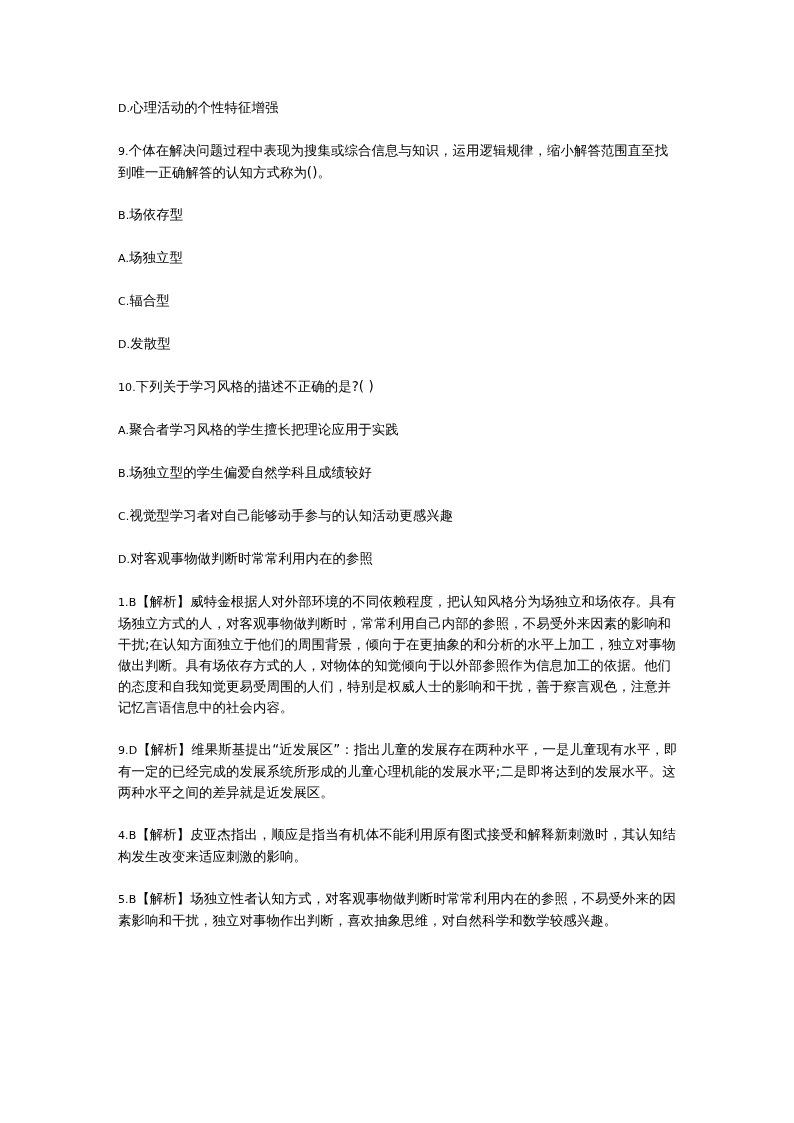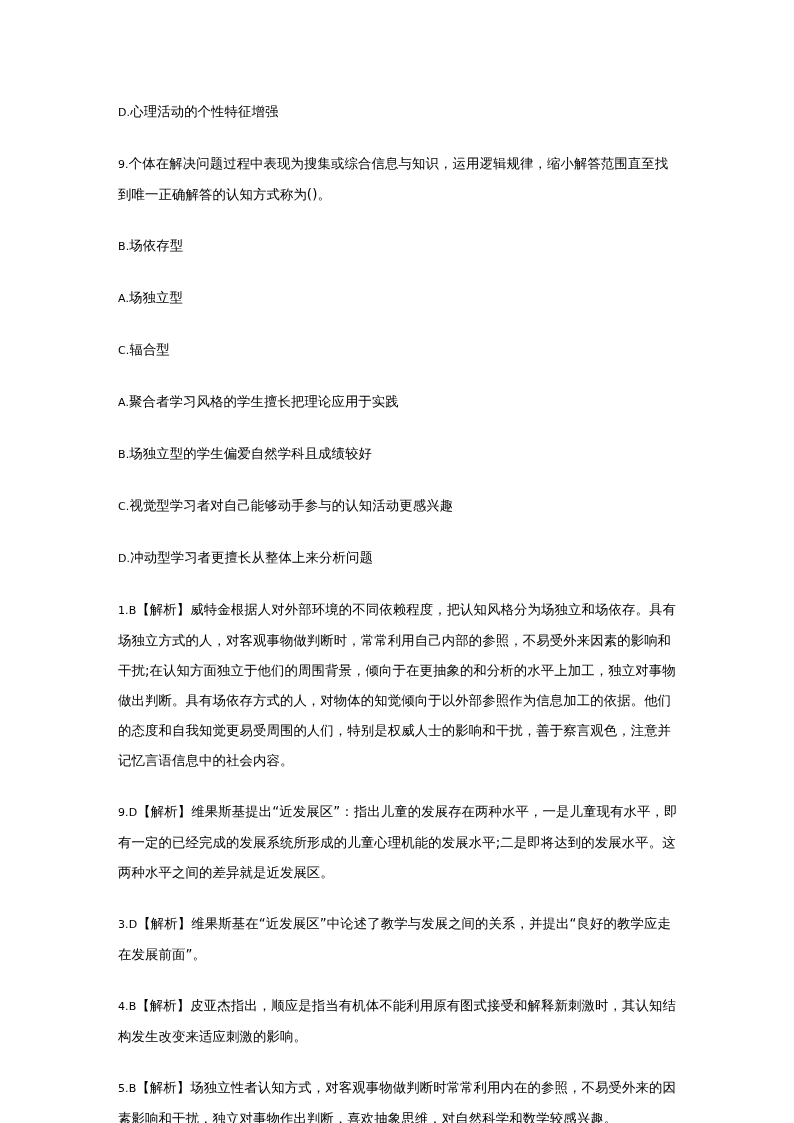--- a/index.html
+++ b/index.html
@@ -1,32 +1,33 @@
 <!DOCTYPE html>
 <html><head>
 <meta charset="utf-8">
 <style>
   html, body { margin: 0; padding: 0; background: #ffffff; }
   body { width: 794px; height: 1123px; position: relative; overflow: hidden;
          font-family: "DejaVu Sans", "Liberation Sans", sans-serif; color: #000; }
   .page { position: absolute; left: 118px; top: 97px; width: 560px; }
-  .p { font-size: 13.4px; line-height: 30px; margin: 0 0 21px 0; letter-spacing: 0.1px; }
+  .p { font-size: 13.4px; line-height: 21px; margin: 0 0 21px 0; letter-spacing: 0.1px; }
   .lbl { font-size: 11px; }
 </style>
 </head>
 <body>
 
 <div class="page">
   <p class="p"><span class="lbl">D.</span><span>心理活动的个性特征增强</span></p>
   <p class="p"><span class="lbl">9.</span><span>个体在解决问题过程中表现为搜集或综合信息与知识，运用逻辑规律，缩小解答范围直至找到唯一正确解答的认知方式称为()。</span></p>
   <p class="p"><span class="lbl">B.</span><span>场依存型</span></p>
   <p class="p"><span class="lbl">A.</span><span>场独立型</span></p>
   <p class="p"><span class="lbl">C.</span><span>辐合型</span></p>
+  <p class="p"><span class="lbl">D.</span><span>发散型</span></p>
+  <p class="p"><span class="lbl">10.</span><span>下列关于学习风格的描述不正确的是?( )</span></p>
   <p class="p"><span class="lbl">A.</span><span>聚合者学习风格的学生擅长把理论应用于实践</span></p>
   <p class="p"><span class="lbl">B.</span><span>场独立型的学生偏爱自然学科且成绩较好</span></p>
   <p class="p"><span class="lbl">C.</span><span>视觉型学习者对自己能够动手参与的认知活动更感兴趣</span></p>
-  <p class="p"><span class="lbl">D.</span><span>冲动型学习者更擅长从整体上来分析问题</span></p>
+  <p class="p"><span class="lbl">D.</span><span>对客观事物做判断时常常利用内在的参照</span></p>
   <p class="p"><span class="lbl">1.B</span><span>【解析】威特金根据人对外部环境的不同依赖程度，把认知风格分为场独立和场依存。具有场独立方式的人，对客观事物做判断时，常常利用自己内部的参照，不易受外来因素的影响和干扰;在认知方面独立于他们的周围背景，倾向于在更抽象的和分析的水平上加工，独立对事物做出判断。具有场依存方式的人，对物体的知觉倾向于以外部参照作为信息加工的依据。他们的态度和自我知觉更易受周围的人们，特别是权威人士的影响和干扰，善于察言观色，注意并记忆言语信息中的社会内容。</span></p>
   <p class="p"><span class="lbl">9.D</span><span>【解析】维果斯基提出“近发展区”：指出儿童的发展存在两种水平，一是儿童现有水平，即有一定的已经完成的发展系统所形成的儿童心理机能的发展水平;二是即将达到的发展水平。这两种水平之间的差异就是近发展区。</span></p>
-  <p class="p"><span class="lbl">3.D</span><span>【解析】维果斯基在“近发展区”中论述了教学与发展之间的关系，并提出“良好的教学应走在发展前面”。</span></p>
   <p class="p"><span class="lbl">4.B</span><span>【解析】皮亚杰指出，顺应是指当有机体不能利用原有图式接受和解释新刺激时，其认知结构发生改变来适应刺激的影响。</span></p>
   <p class="p"><span class="lbl">5.B</span><span>【解析】场独立性者认知方式，对客观事物做判断时常常利用内在的参照，不易受外来的因素影响和干扰，独立对事物作出判断，喜欢抽象思维，对自然科学和数学较感兴趣。</span></p>
 </div>
 
 </body></html>

